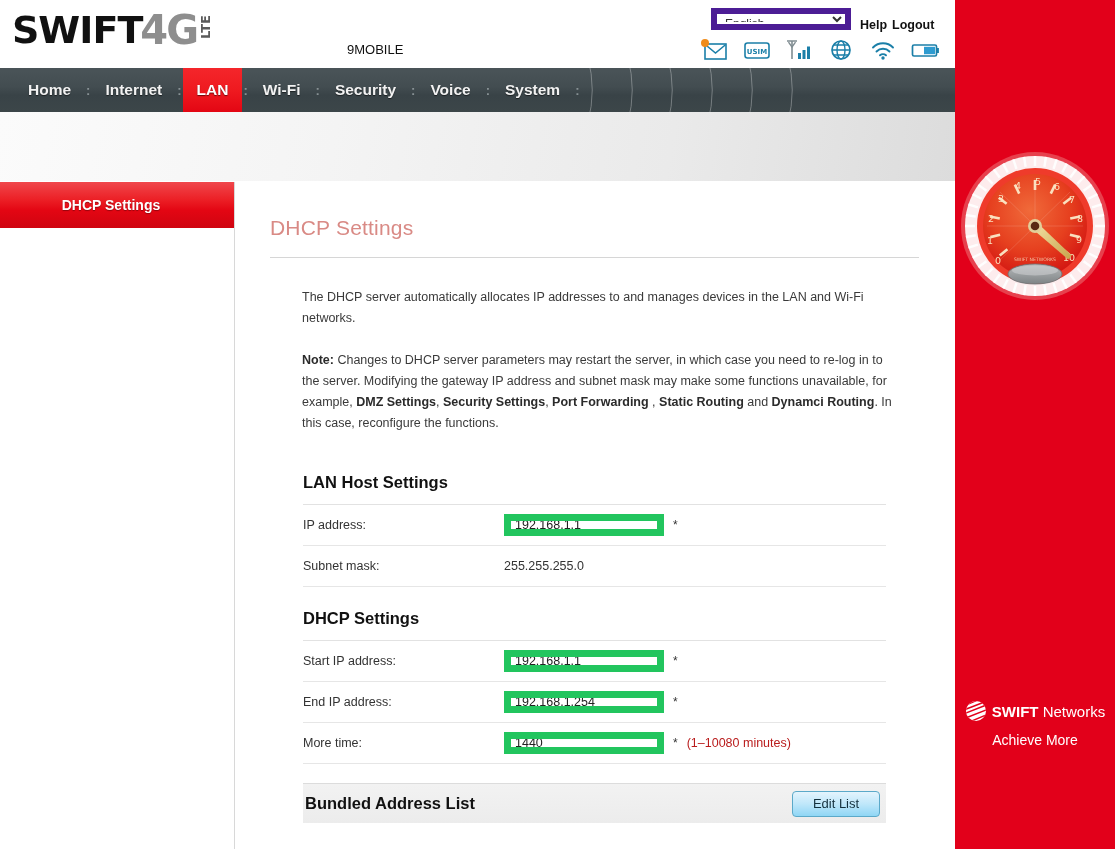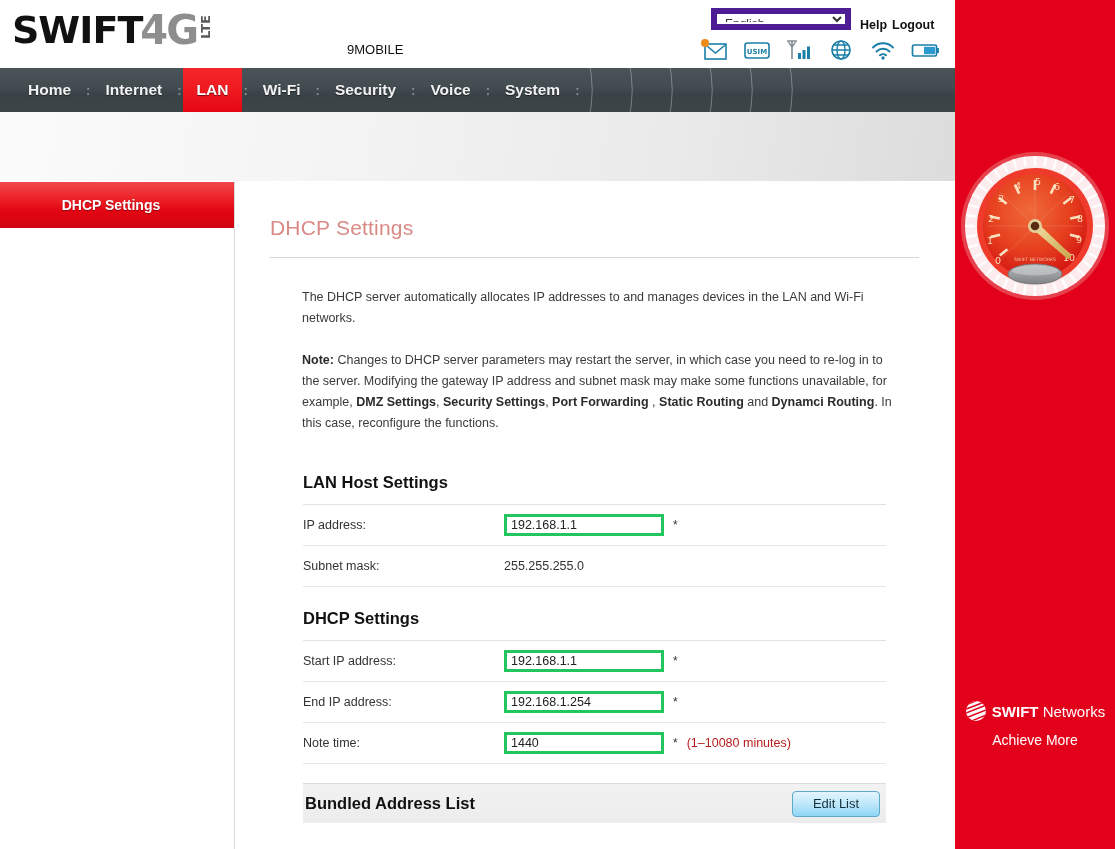--- a/index.html
+++ b/index.html
@@ -158,21 +158,21 @@
     display: flex; align-items: center; min-height: 41px;
     border-bottom: 1px solid #e6e6e6;
   }
   .flabel {
     width: 201px; flex: 0 0 201px;
     font-size: 12.5px; color: #333;
   }
   .fvalue { display: flex; align-items: center; gap: 9px; }
   .finput {
     width: 160px; height: 22px;
-    border: 3px solid #22c55e; background: #fff;
+    border: 7px solid #22c55e; background: #fff;
     font-family: "Liberation Sans", sans-serif;
     font-size: 12.5px; color: #222;
     padding: 1px 4px;
   }
   .star { font-size: 12px; color: #333; line-height: 1; }
   .hint { font-size: 12.5px; color: #b91c1c; }
   .rotext { font-size: 12.5px; color: #333; }
   .chk-wrap { display: flex; align-items: center; gap: 10px; }
   .chkbox {
     width: 14px; height: 14px; border: 1px solid #555; background: #fff;
@@ -397,21 +397,21 @@
 
       <div class="frow">
         <div class="flabel">End IP address:</div>
         <div class="fvalue">
           <input class="finput" type="text" value="192.168.1.254" style="">
           <span class="star">*</span>
         </div>
       </div>
 
       <div class="frow">
-        <div class="flabel">Note time:</div>
+        <div class="flabel">More time:</div>
         <div class="fvalue">
           <input class="finput" type="text" value="1440" style="">
           <span class="star">*</span>
           <span class="hint">(1–10080 minutes)</span>
         </div>
       </div>
 
       <div id="bundled-bar">
         <div id="bundled-title">Bundled Address List</div>
         <button id="edit-list-btn">Edit List</button>

